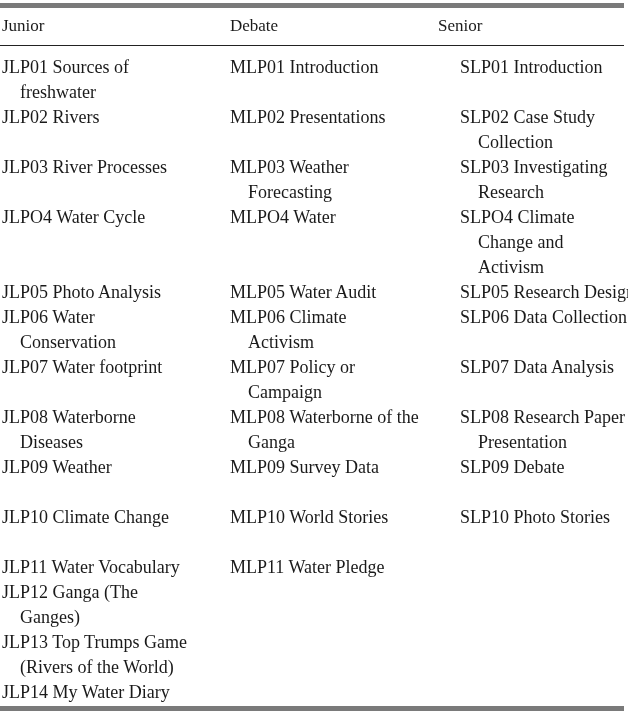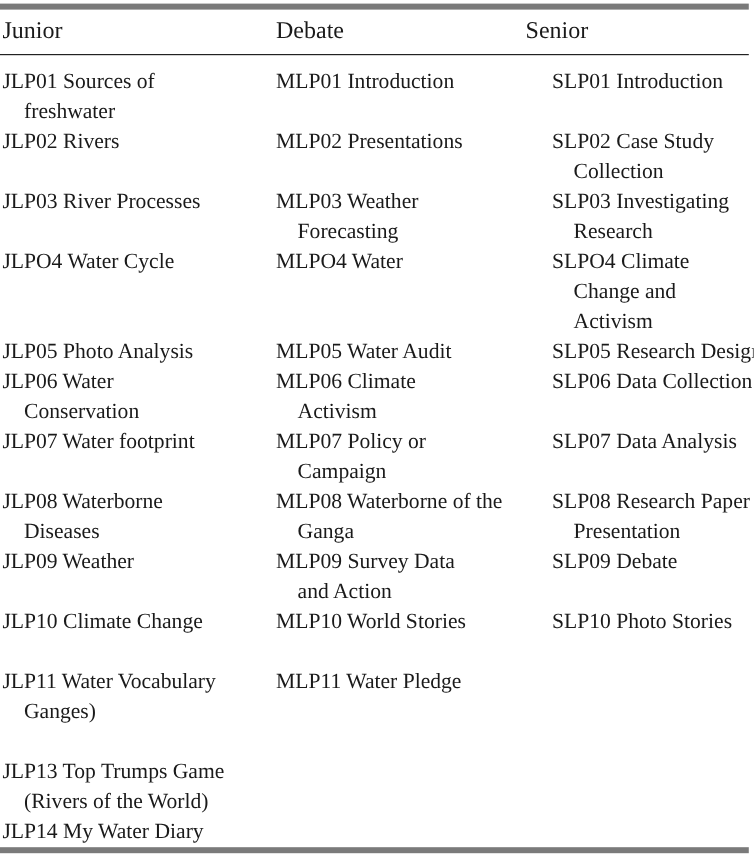--- a/index.html
+++ b/index.html
@@ -2,21 +2,21 @@
 <html><head>
 <meta charset="utf-8">
 <style>
   html, body { margin:0; padding:0; background:#ffffff; }
   body { width:628px; height:715px; overflow:hidden; position:relative;
          font-family:"DejaVu Serif","Liberation Serif",serif; color:#1a1a1a; }
   .rule-thick { position:absolute; left:0; width:624px; height:5px; background:#7a7a7a; }
   .rule-top { top:3px; }
   .rule-bottom { top:706px; }
   .rule-thin { position:absolute; left:0; width:624px; top:45px; height:1px; background:#222; }
-  .col-head { position:absolute; top:15px; font-size:20px; line-height:22px; font-family:"Liberation Serif",serif; }
+  .col-head { position:absolute; top:15px; font-size:17px; line-height:22px; font-family:"Liberation Serif",serif; }
   .row { position:absolute; left:0; width:628px; }
   .cell { position:absolute; top:0; font-family:"Liberation Serif",serif; font-size:18px; line-height:25px; }
   .cell .line1 { display:block; white-space:nowrap;font-family:Liberation Serif, serif; }
   .cell .line2 { display:block; padding-left:18px; white-space:nowrap; }
   .c0 { left:2px; width:220px; }
   .c1 { left:230px; width:200px; }
   .c2 { left:460px; width:188px; }
 </style>
 </head>
 <body>
@@ -157,21 +157,20 @@
         <span class="line2">Presentation</span>
       </div>
     </div>
     <div class="row" style="top: 455px;">
       <div class="cell c0">
         <span class="line1">JLP09 Weather</span>
         <span class="line2"></span>
       </div>
       <div class="cell c1">
         <span class="line1">MLP09 Survey Data</span>
-        <span class="line2">and Action</span>
       </div>
       <div class="cell c2">
         <span class="line1">SLP09 Debate</span>
         <span class="line2"></span>
       </div>
     </div>
     <div class="row" style="top: 505px;">
       <div class="cell c0">
         <span class="line1">JLP10 Climate Change</span>
       </div>
@@ -193,20 +192,21 @@
         <span class="line1">MLP11 Water Pledge</span>
         <span class="line2"></span>
       </div>
       <div class="cell c2">
         <span class="line1"></span>
         <span class="line2"></span>
       </div>
     </div>
     <div class="row" style="top: 580px;">
       <div class="cell c0">
+        <span class="line1">JLP12 Ganga (The</span>
         <span class="line2">Ganges)</span>
       </div>
       <div class="cell c1">
         <span class="line1"></span>
         <span class="line2"></span>
       </div>
       <div class="cell c2">
         <span class="line1"></span>
         <span class="line2"></span>
       </div>

